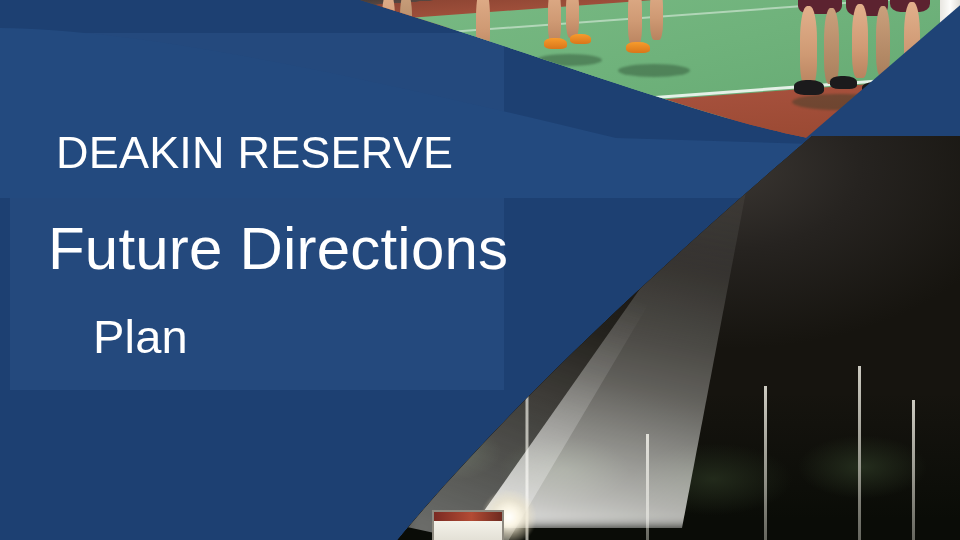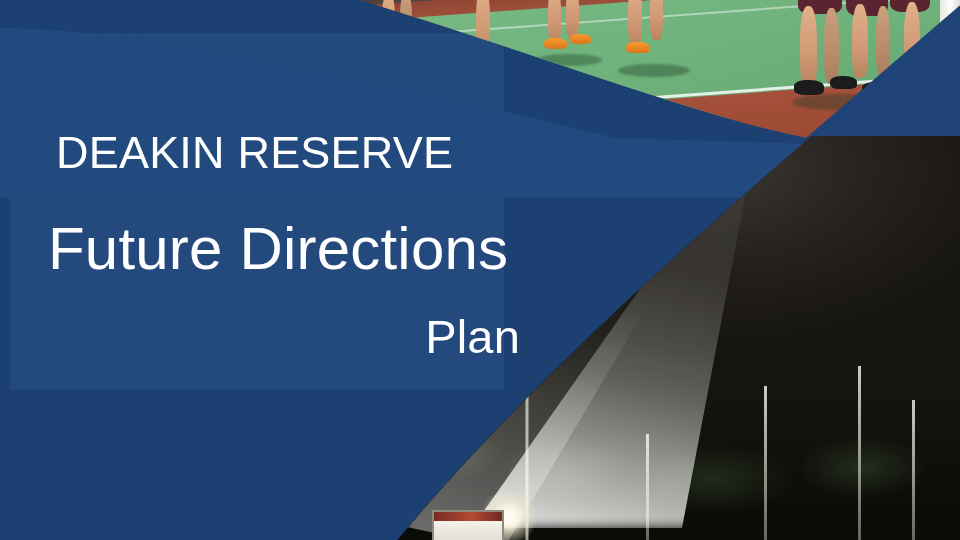--- a/index.html
+++ b/index.html
@@ -242,21 +242,20 @@
     margin-bottom: 44px;
   }
   .t-sub1 {
     font-size: 60px;
     padding-left: 48px;
     margin-bottom: 34px;
   }
   .t-sub2 {
     font-size: 47px;
     padding-left: 93px;
-    text-align: right;
   }
 </style>
 </head>
 <body>
 
 <div id="slide">
 
   <div class="bg-dark"></div>
   <div class="bg-panel"></div>
 

